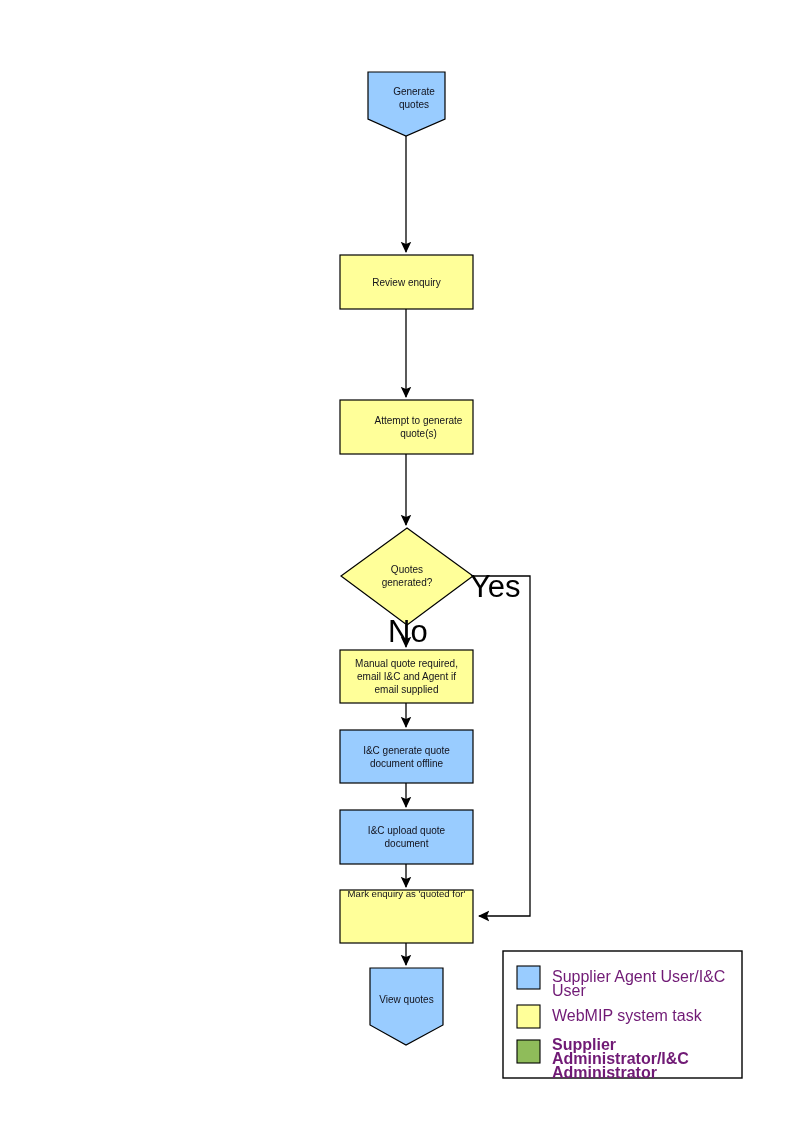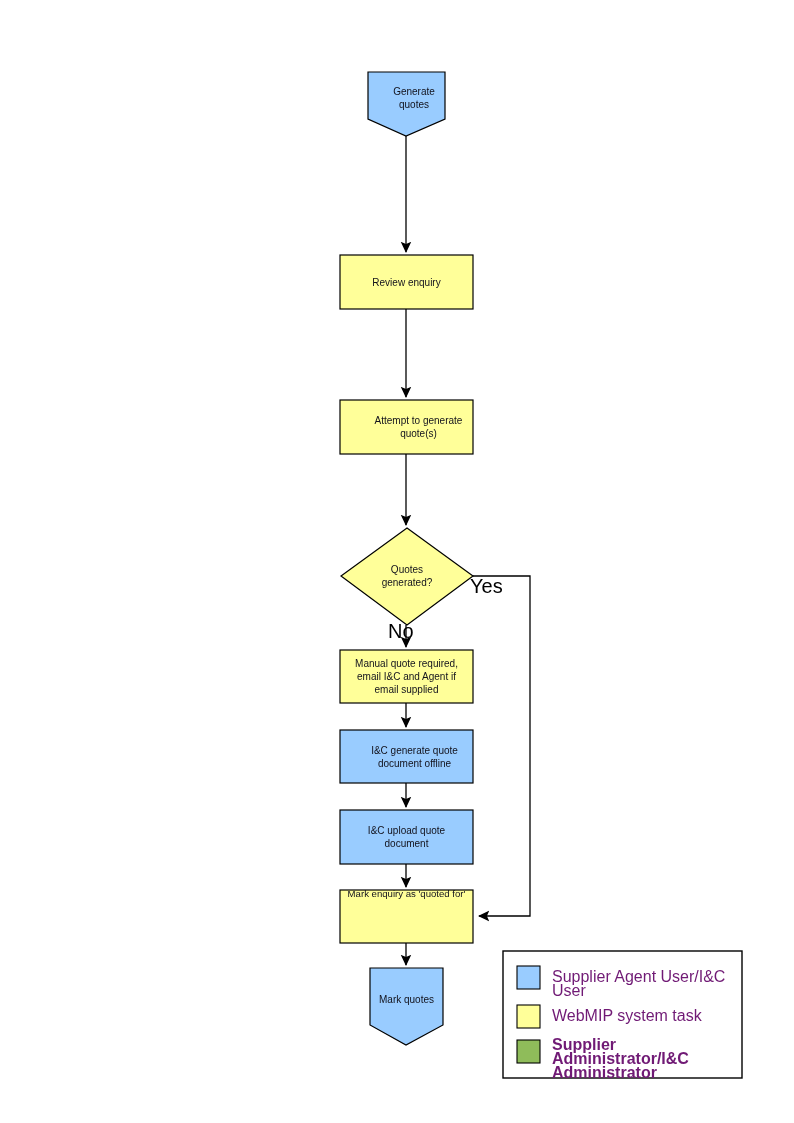--- a/index.html
+++ b/index.html
@@ -31,21 +31,21 @@
     color: #12121c;
     font-size: 10px;
     line-height: 13px;
     font-family: "Liberation Sans", sans-serif;
     pointer-events: none;
     white-space: pre-line;
   }
   .branch-label {
     position: absolute;
     color: #000000;
-    font-size: 20px;
+    font-size: 31px;
     line-height: 23px;
     font-family: "Liberation Sans", sans-serif;
   }
   .legend-text {
     position: absolute;
     color: #701a75;
     font-size: 16px;
     line-height: 14px;
     font-family: "Liberation Sans", sans-serif;
     white-space: pre-line;
@@ -115,29 +115,29 @@
 <div class="node-label" style="left:340px; top:400px; width:133px; height:54px;padding-left:12px;">Attempt to generate
 quote(s)</div>
 
 <div class="node-label" style="left:349px; top:552px; width:116px; height:48px;">Quotes
 generated?</div>
 
 <div class="node-label" style="left:340px; top:650px; width:133px; height:53px;">Manual quote required,
 email I&amp;C and Agent if
 email supplied</div>
 
-<div class="node-label" style="left:340px; top:730px; width:133px; height:53px;padding-left:8px;">I&amp;C generate quote
+<div class="node-label" style="left:340px; top:730px; width:133px; height:53px;">I&amp;C generate quote
 document offline</div>
 
 <div class="node-label" style="left:340px; top:810px; width:133px; height:54px;">I&amp;C upload quote
 document</div>
 
 <div class="node-label" style="left:338px; top:867px; width:137px; height:53px; font-size:9.6px;">Mark enquiry as 'quoted for'</div>
 
-<div class="node-label" style="left:370px; top:968px; width:73px; height:62px;">Mark quotes</div>
+<div class="node-label" style="left:370px; top:968px; width:73px; height:62px;">View quotes</div>
 
 <div class="branch-label" style="left:470px; top:575px;">Yes</div>
 
 <div class="branch-label" style="left:374px; top:620px;margin-left:14px;">No</div>
 
 <div class="legend-text" style="left:552px; top:970px; width:185px;">Supplier Agent User/I&amp;C User</div>
 
 <div class="legend-text" style="left:552px; top:1009px; width:185px;">WebMIP system task</div>
 
 <div class="legend-text" style="left:552px; top:1038px; width:185px;font-weight:bold;">Supplier Administrator/I&amp;C

